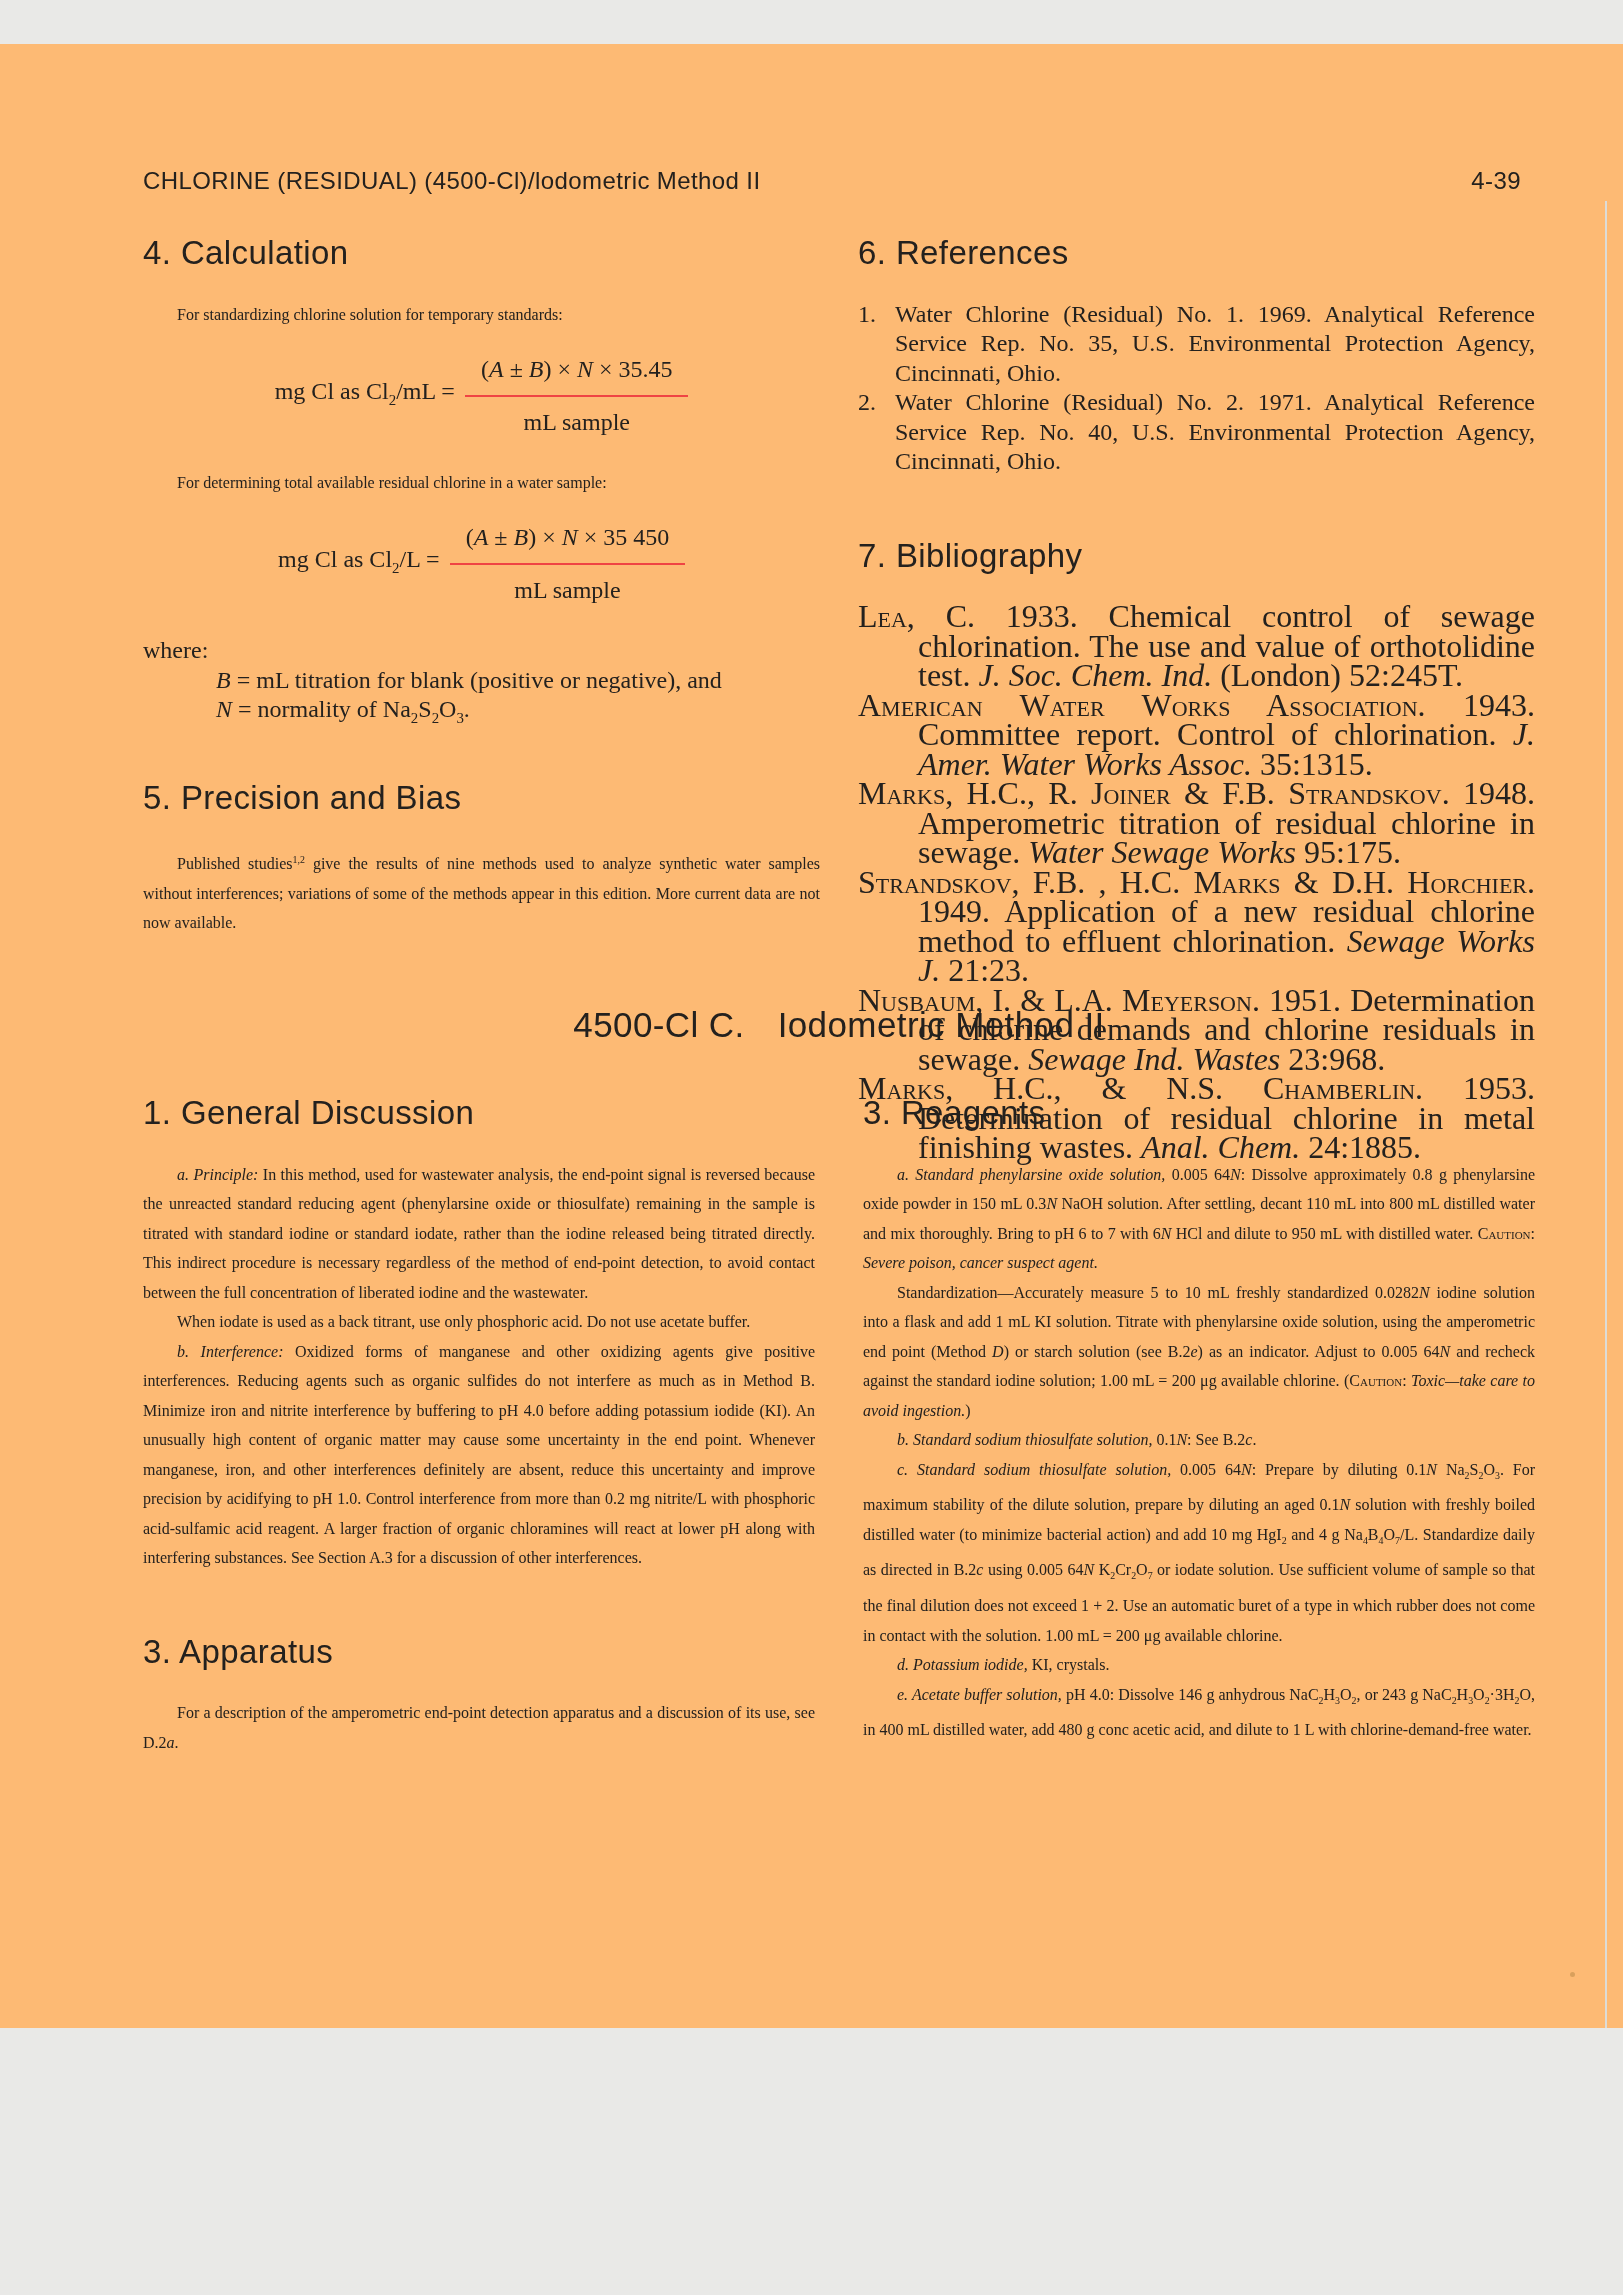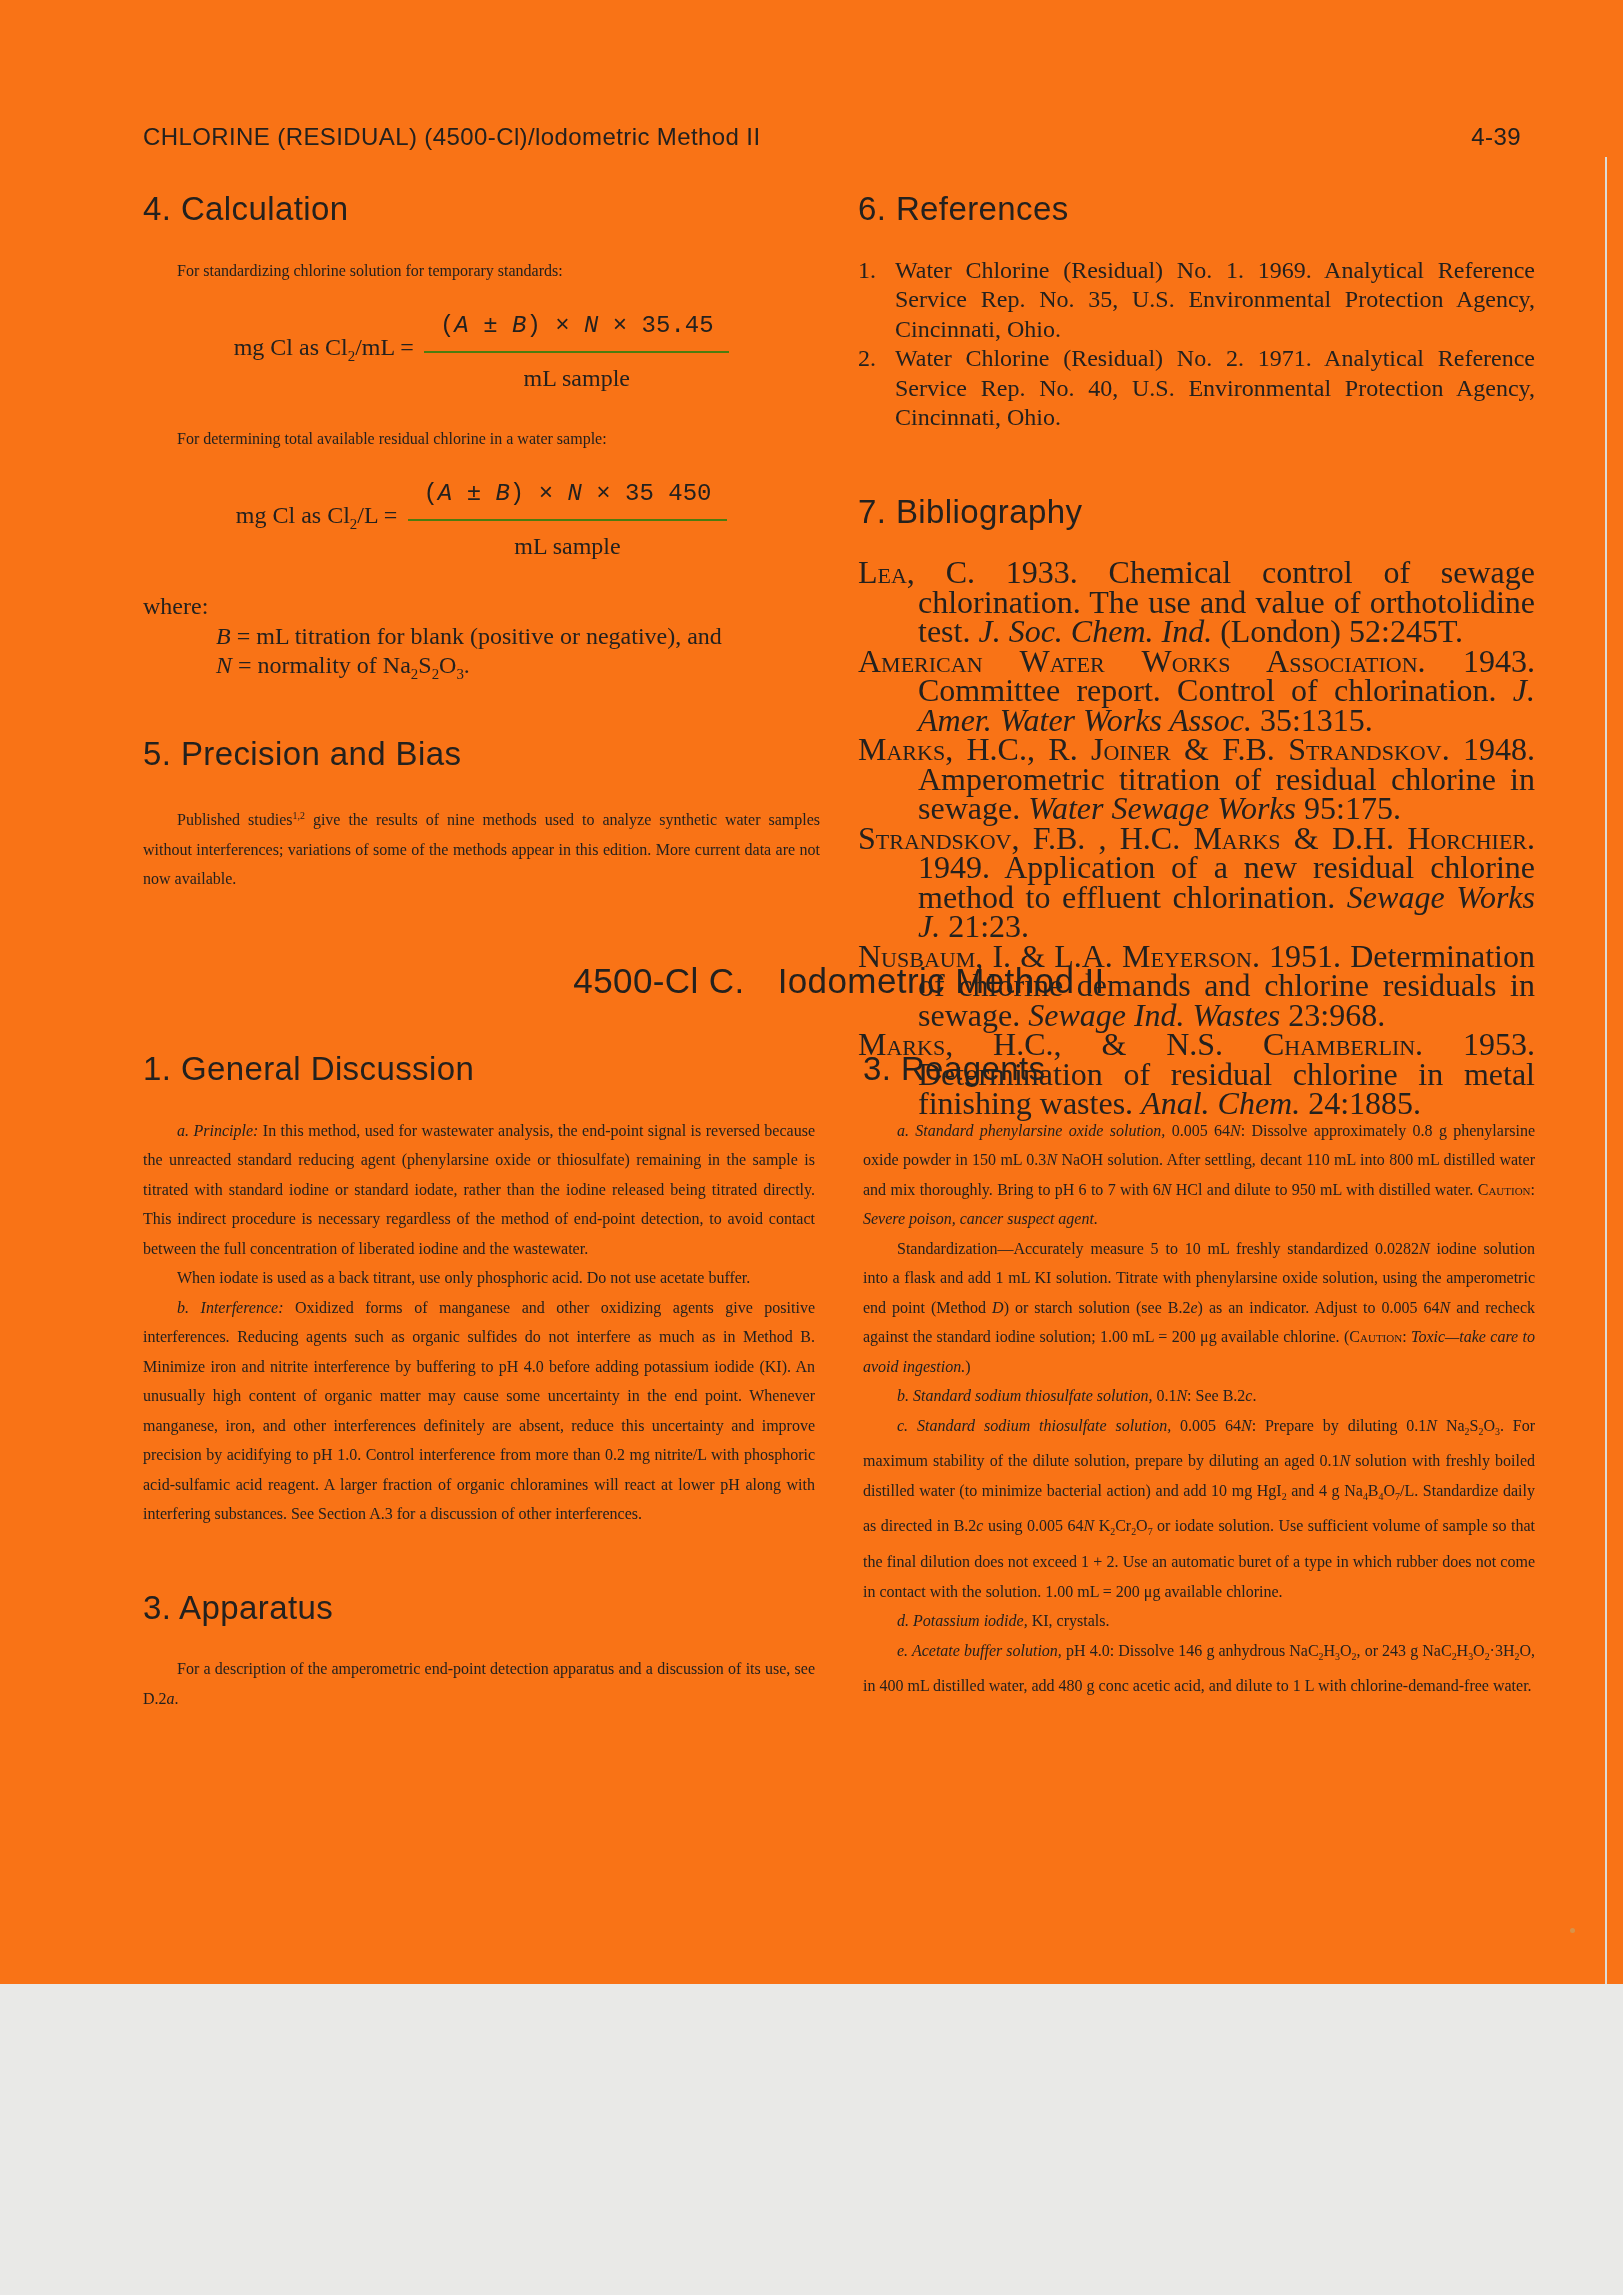--- a/index.html
+++ b/index.html
@@ -4,24 +4,25 @@
 <style>
   html, body {
     margin: 0;
     padding: 0;
     background: #e9e9e7;
   }
   .page {
     position: relative;
     width: 1623px;
     height: 1984px;
-    background: #f97316;
+    background: #fdba74;
     font-family: "Liberation Serif", serif;
     color: #24211e;
     overflow: hidden;
+    margin-top: 44px;
   }
   
   .page-header {
     position: absolute;
     top: 123px; left: 143px; width: 1378px;
     display: flex; justify-content: space-between; align-items: baseline;
     font-family: "Liberation Sans", sans-serif;
     font-size: 24px; letter-spacing: 0.4px;
   }
   
@@ -41,21 +42,21 @@
   .body { font-size: 16px; line-height: 29.5px; text-align: justify; margin: 0; }
   .ind { text-indent: 34px; }
 
   
   .formula {
     display: flex; justify-content: center; align-items: center;
     margin: 21px 0 26px; font-size: 24px; line-height: 39px;
   }
   .lhs { margin-right: 10.5px; white-space: nowrap; }
   .frac { display: inline-block; text-align: center; }
-  .num { display: block; padding: 0 15.7px 5.9px; border-bottom: 2px solid #4d7c0f; white-space: nowrap; font-family: Liberation Mono, monospace; }
+  .num { display: block; padding: 0 15.7px 5.9px; border-bottom: 2px solid #ef4444; white-space: nowrap; }
   .den { display: block; padding-top: 5.9px; }
 
   .where-label { font-size: 24px; line-height: 29.5px; margin: 0; }
   .def-line { font-size: 24px; line-height: 29.5px; padding-left: 73px; }
 
   
   .ref-item { display: flex; font-size: 24px; line-height: 29.5px; }
   .ref-num { width: 37px; flex: none; }
   .ref-text { flex: 1; text-align: justify; }
 

